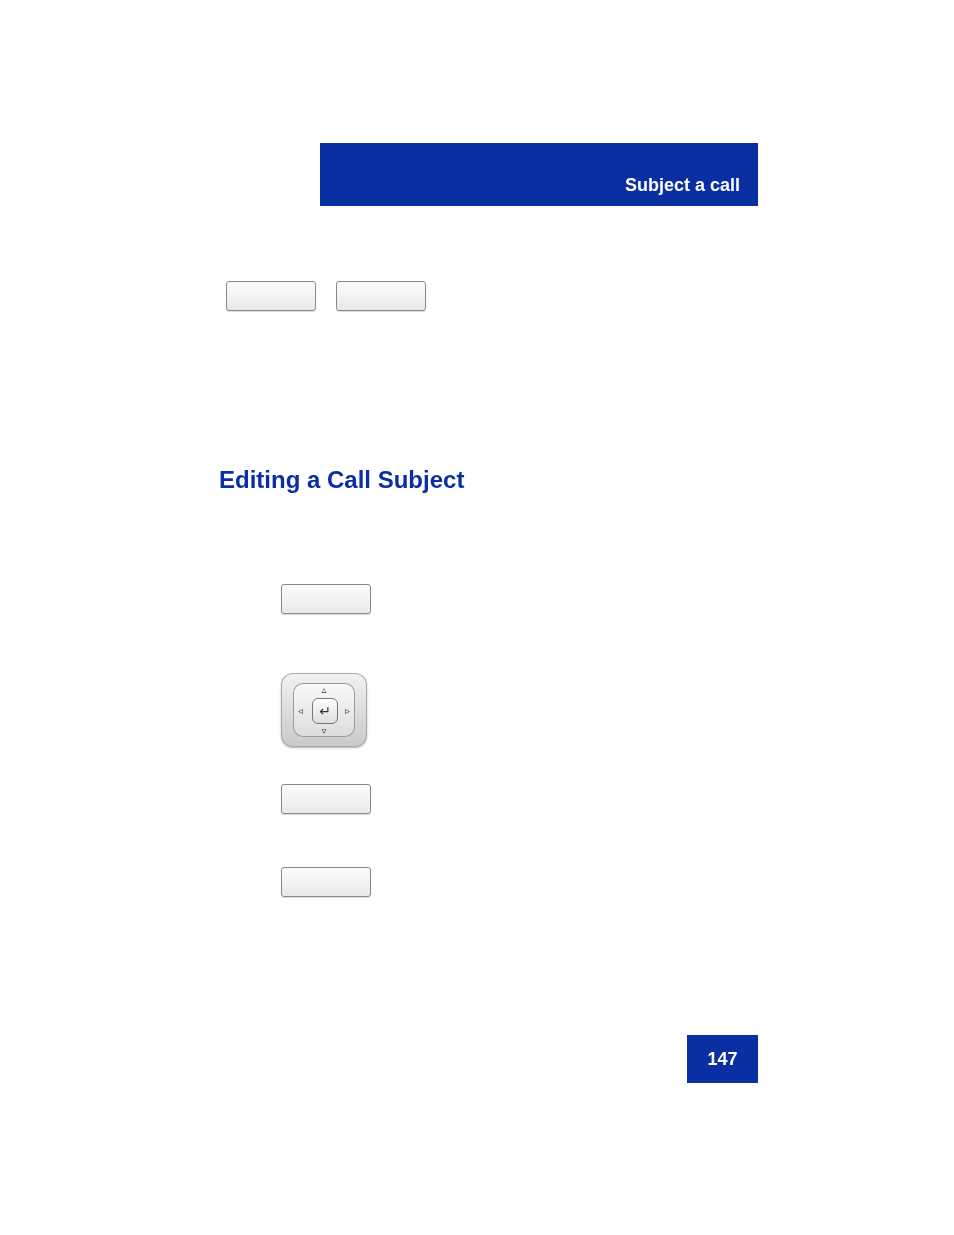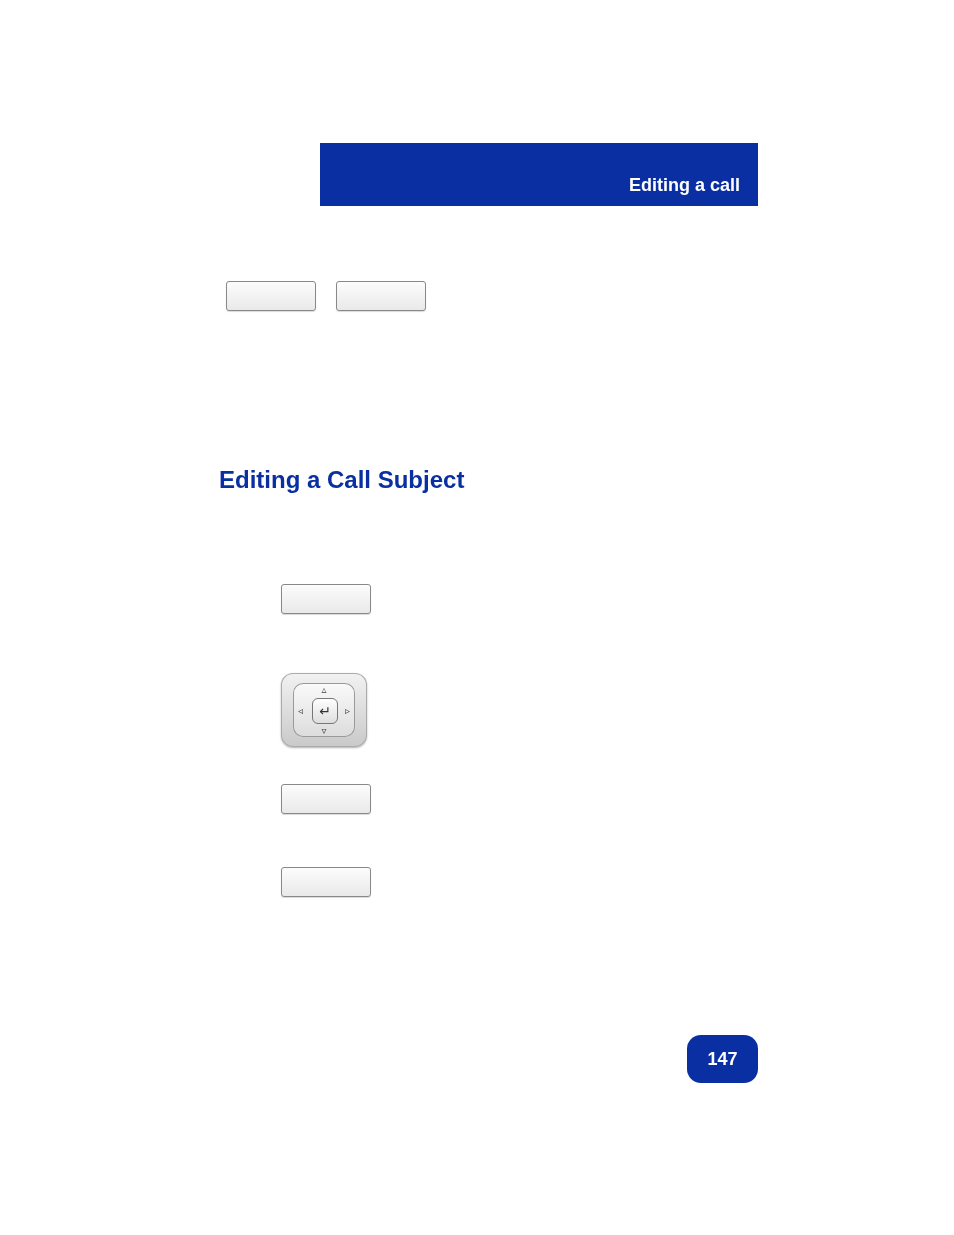--- a/index.html
+++ b/index.html
@@ -30,28 +30,28 @@
     justify-content:center;font-size:14px;color:#333;}
   .navpad .arrow{position:absolute;color:#444;font-size:10px;}
   .navpad .up{left:50%;top:11px;transform:translateX(-50%);}
   .navpad .down{left:50%;bottom:11px;transform:translateX(-50%);}
   .navpad .left{top:50%;left:17px;transform:translateY(-50%);}
   .navpad .right{top:50%;right:17px;transform:translateY(-50%);}
   .inst3{position:absolute;left:281px;top:784px;}
   .inst4{position:absolute;left:281px;top:867px;}
   .pagenum-box{position:absolute;left:687px;top:1035px;width:71px;height:48px;
     background:#0a2fa3;display:flex;align-items:center;justify-content:center;
-    color:#fff;font-weight:700;font-size:18px;border-radius:14px;}
+    color:#fff;font-weight:700;font-size:18px;}
 </style>
 </head>
 <body>
 <div class="page">
 
   <div class="header-band">
-    <span class="header-title">Editing a call</span>
+    <span class="header-title">Subject a call</span>
   </div>
 
   <div class="step2-row">
     <span class="softkey"></span>
     <span class="softkey"></span>
   </div>
 
   <h2 class="section-title">Editing a Call Subject</h2>
 
   <div class="inst1">

